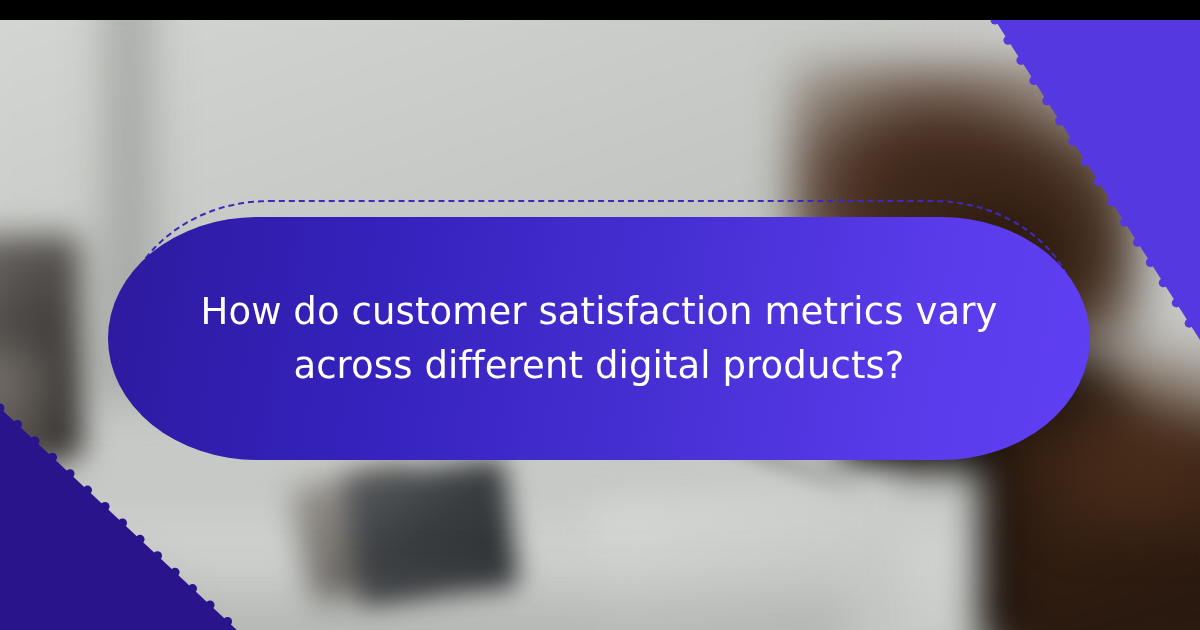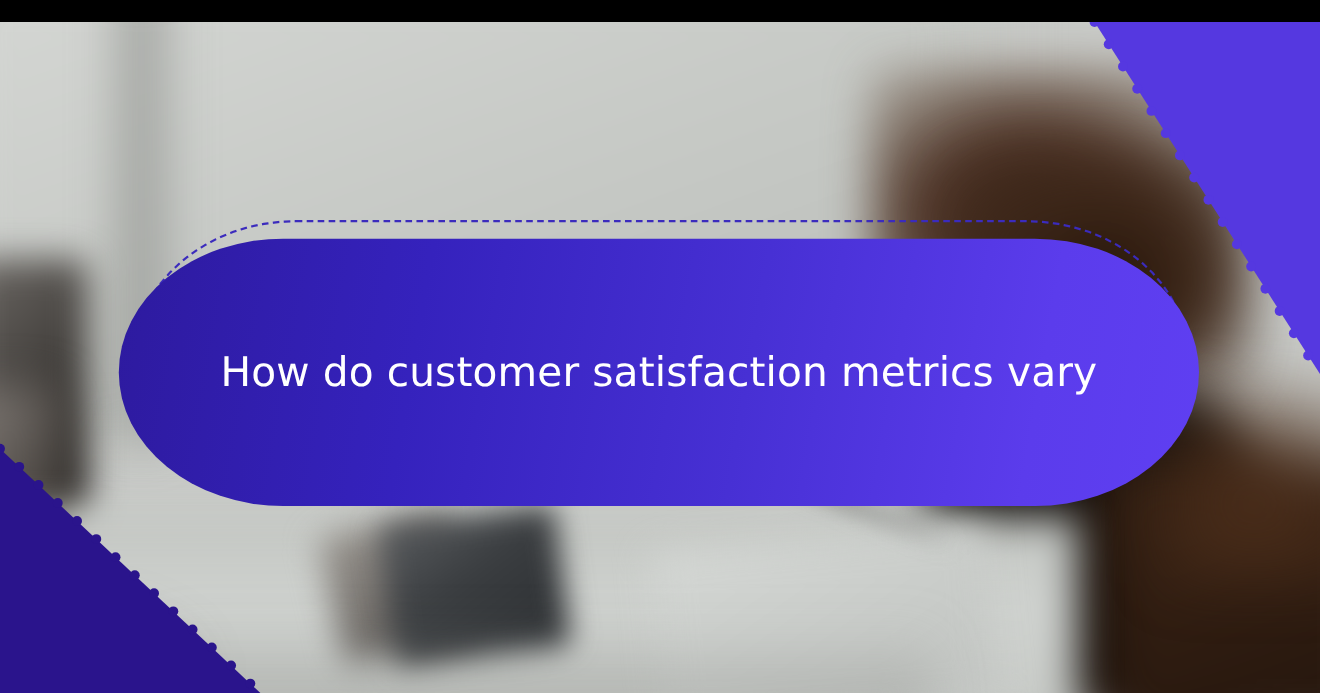--- a/index.html
+++ b/index.html
@@ -276,17 +276,18 @@
           <circle cx="245.07" cy="617.87" r="4.5" fill="#2a148c"></circle>
         </g>
     </g>
   </svg>
 
   <div class="blob-wrap">
     <div class="blob-dashed"></div>
     <div class="blob-solid">
       <div class="headline">
         <div class="headline-line">How do customer satisfaction metrics vary</div>
+        <div class="headline-line">across different digital products?</div>
       </div>
     </div>
   </div>
 
 </div>
 
 </body></html>

